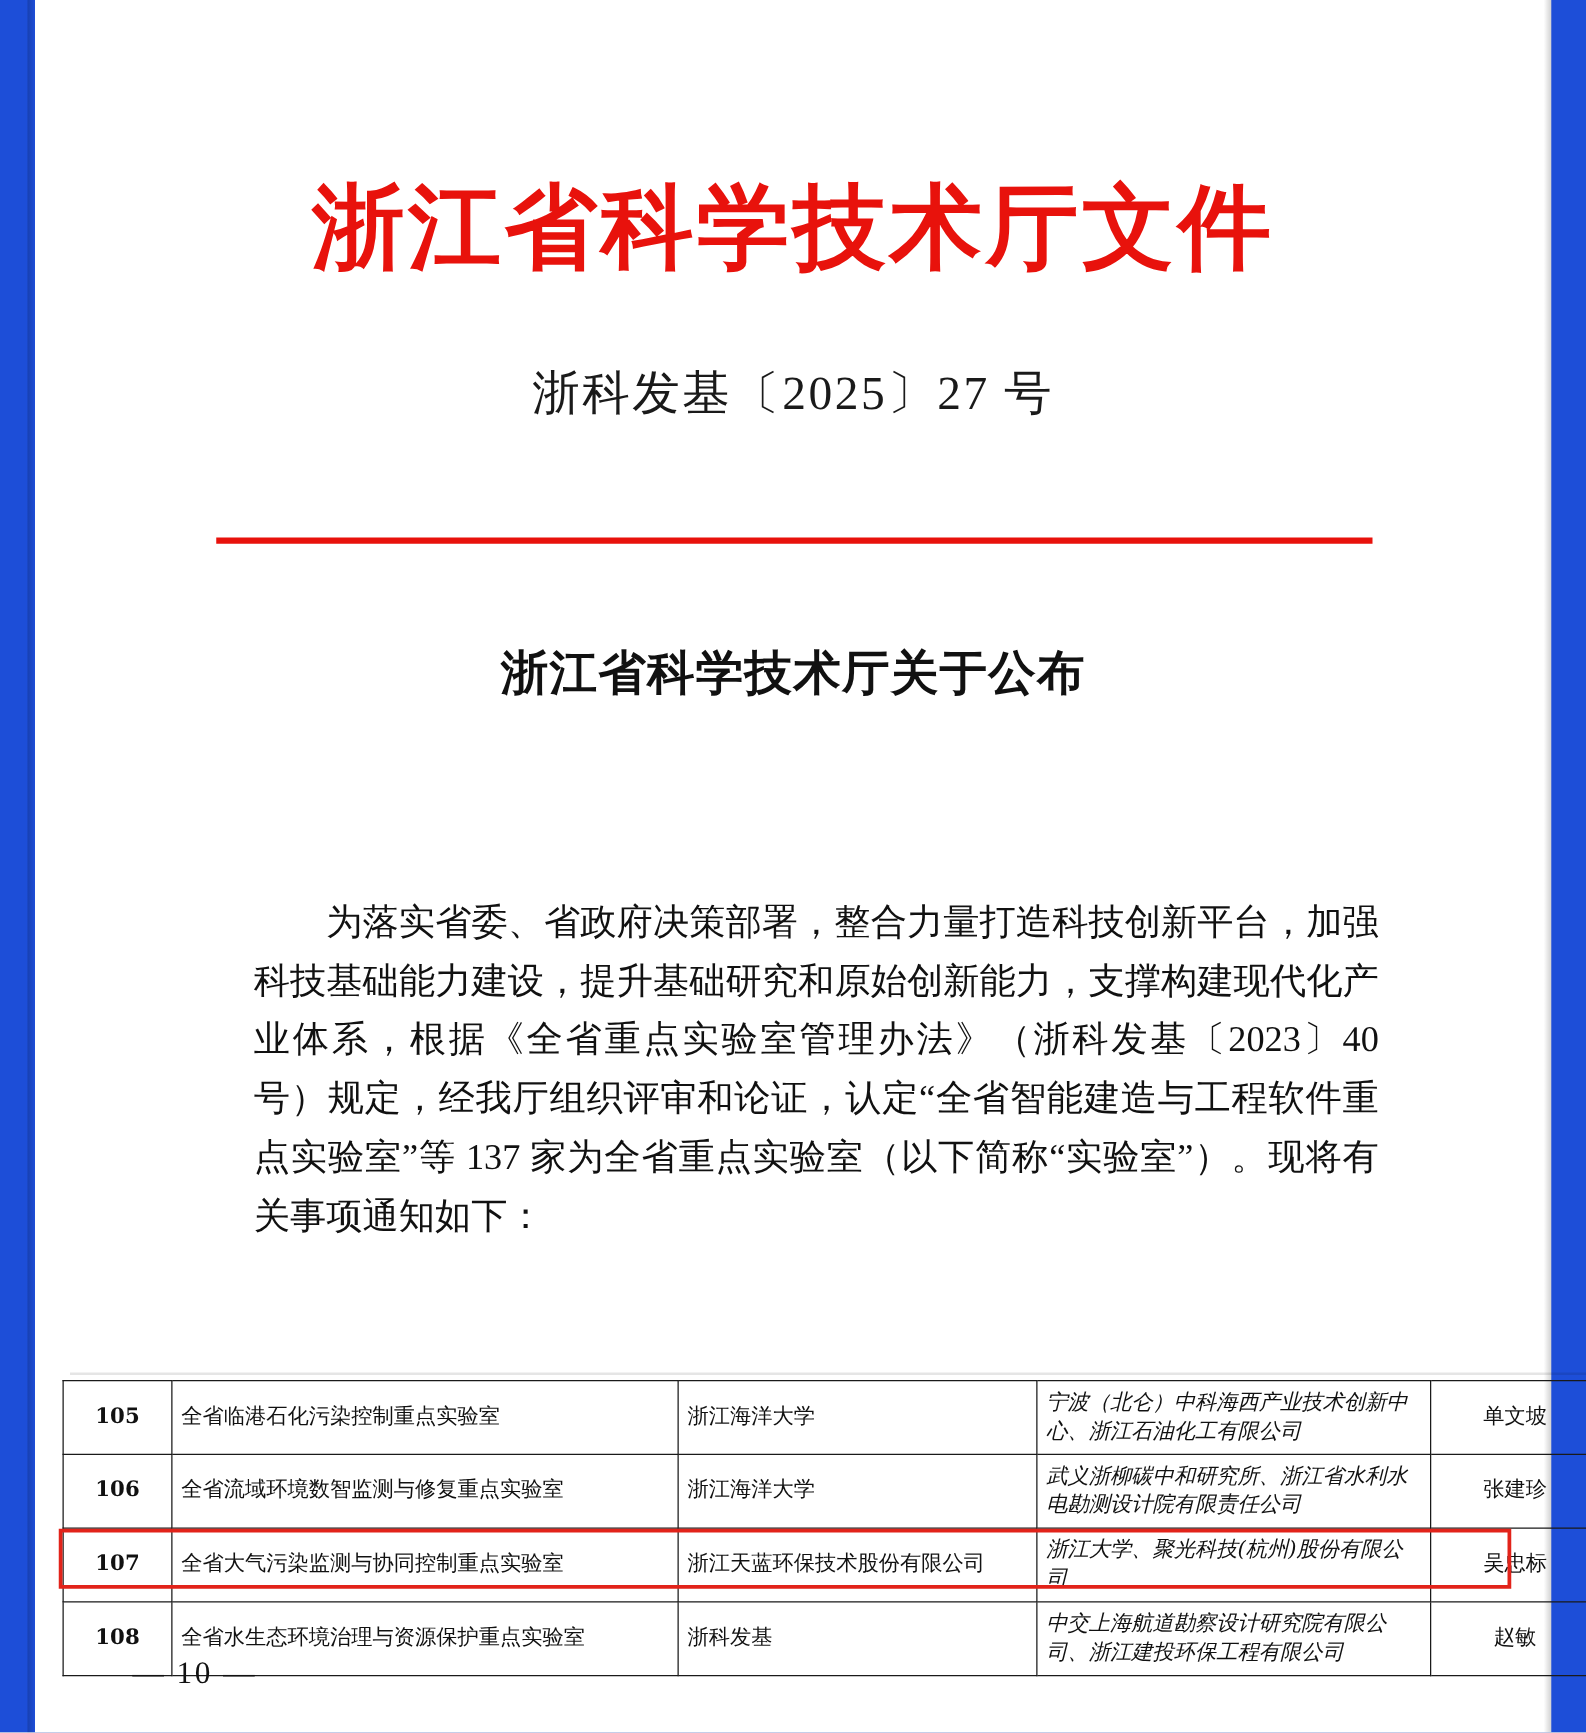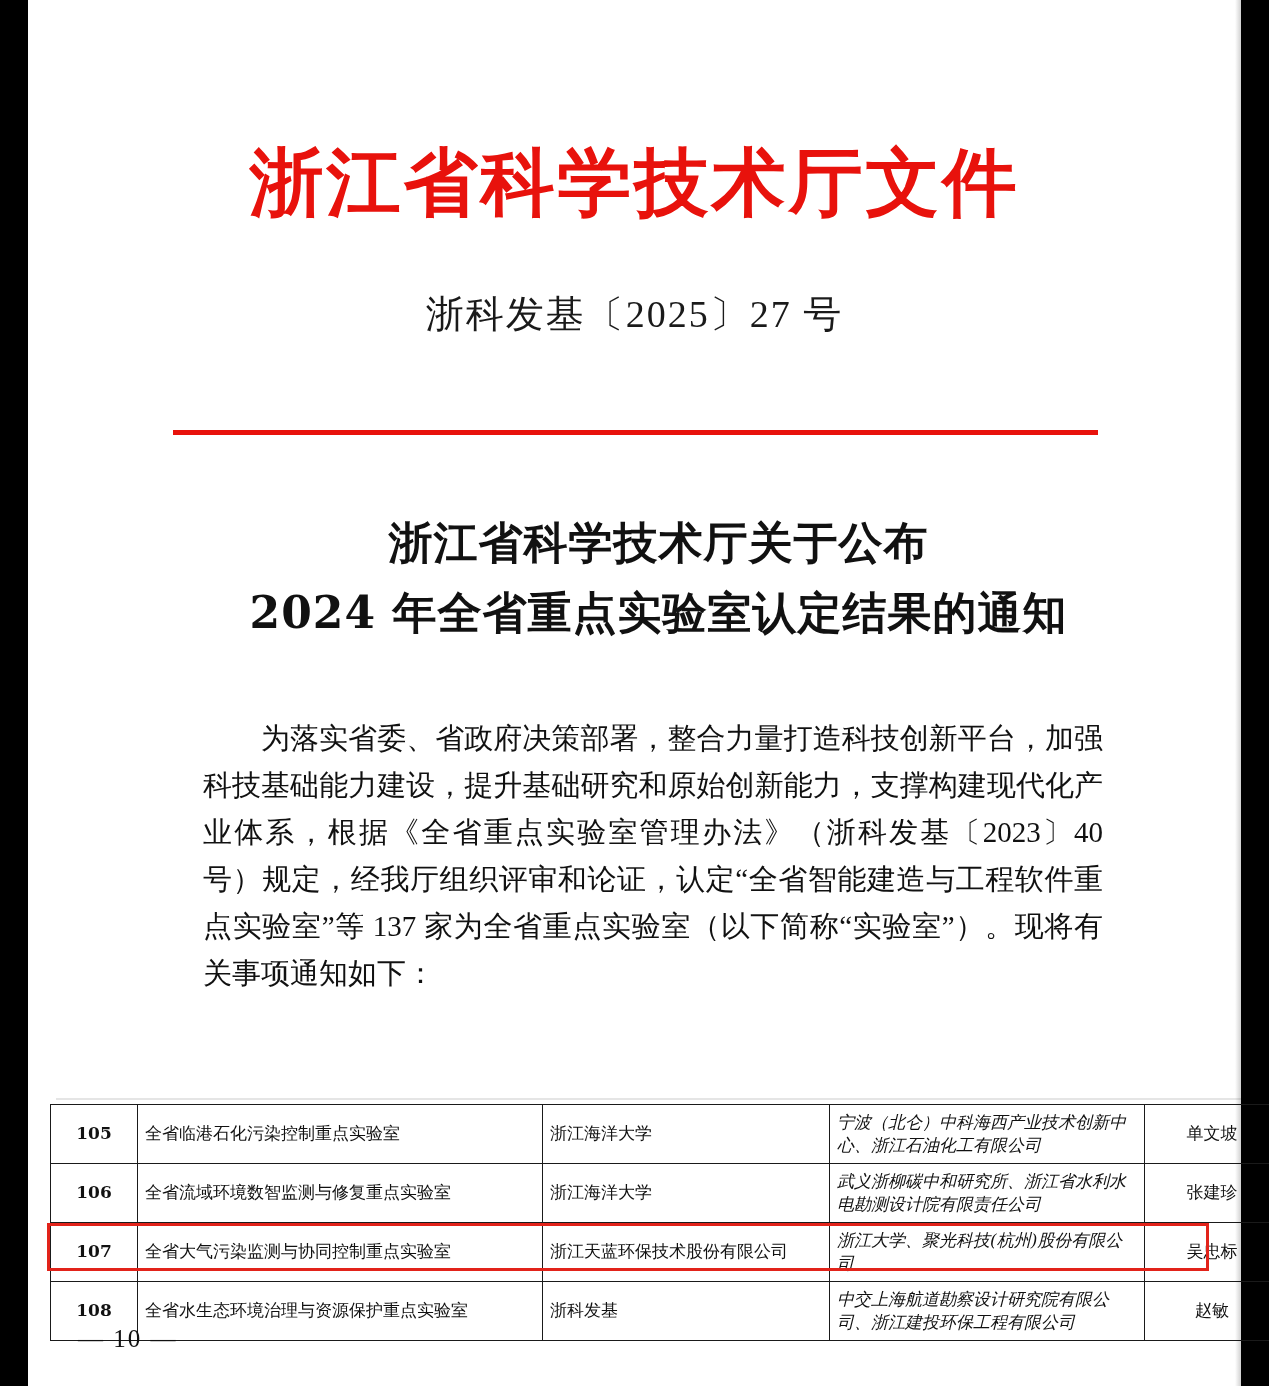--- a/index.html
+++ b/index.html
@@ -13,21 +13,21 @@
     font-family: "Liberation Serif", "DejaVu Serif", serif;
     position: relative;
     overflow: hidden;
   }
   .page {
     position: absolute;
     left: 0;
     top: 0;
     width: 1269px;
     height: 1386px;
-    background: #000000;
+    background: #1d4ed8;
   }
   .sheet {
     position: absolute;
     left: 28px;
     top: 0;
     width: 1213px;
     height: 1386px;
     background: #ffffff;
   }
   .doc-head {
@@ -64,24 +64,23 @@
   }
   .subject {
     position: absolute;
     left: 0;
     top: 508px;
     width: 1213px;
     text-align: center;
     font-family: "DejaVu Serif", "Liberation Serif", serif;
     font-weight: bold;
     color: #111;
-    font-size: 44px;
+    font-size: 38px;
     line-height: 1.6;
     letter-spacing: 1px;
-    padding-left: 24px;
   }
   .body-text {
     position: absolute;
     left: 175px;
     top: 715px;
     width: 900px;
     font-size: 29px;
     line-height: 1.62;
     color: #111;
     text-align: justify;
@@ -151,21 +150,21 @@
     border: 3px solid #e2231a;
     box-sizing: border-box;
     pointer-events: none;
   }
   .page-foot {
     position: absolute;
     left: 0;
     top: 1325px;
     width: 1213px;
     text-align: left;
-    padding-left: 50px;
+    padding-left: 78px;
     box-sizing: border-box;
     font-size: 25px;
     color: #111;
     letter-spacing: 2px;
   }
   .edge-shadow-l {
     position: absolute;
     left: 22px;
     top: 0;
     width: 6px;
@@ -197,21 +196,20 @@
 
     <div class="doc-head">
       <div class="doc-title">浙江省科学技术厅文件</div>
       <div class="doc-number">浙科发基〔2025〕27 号</div>
     </div>
 
     <div class="red-rule"></div>
 
     <div class="subject">
       <div>浙江省科学技术厅关于公布</div>
-      <div>2024 年全省重点实验室认定结果的通知</div>
     </div>
 
     <div class="body-text">
       <p class="indent">为落实省委、省政府决策部署，整合力量打造科技创新平台，加强科技基础能力建设，提升基础研究和原始创新能力，支撑构建现代化产业体系，根据《全省重点实验室管理办法》（浙科发基〔2023〕40 号）规定，经我厅组织评审和论证，认定“全省智能建造与工程软件重点实验室”等 137 家为全省重点实验室（以下简称“实验室”）。现将有关事项通知如下：</p>
     </div>
 
     <div class="scan-line"></div>
 
     <div class="table-wrap">
       <table class="award-table">

